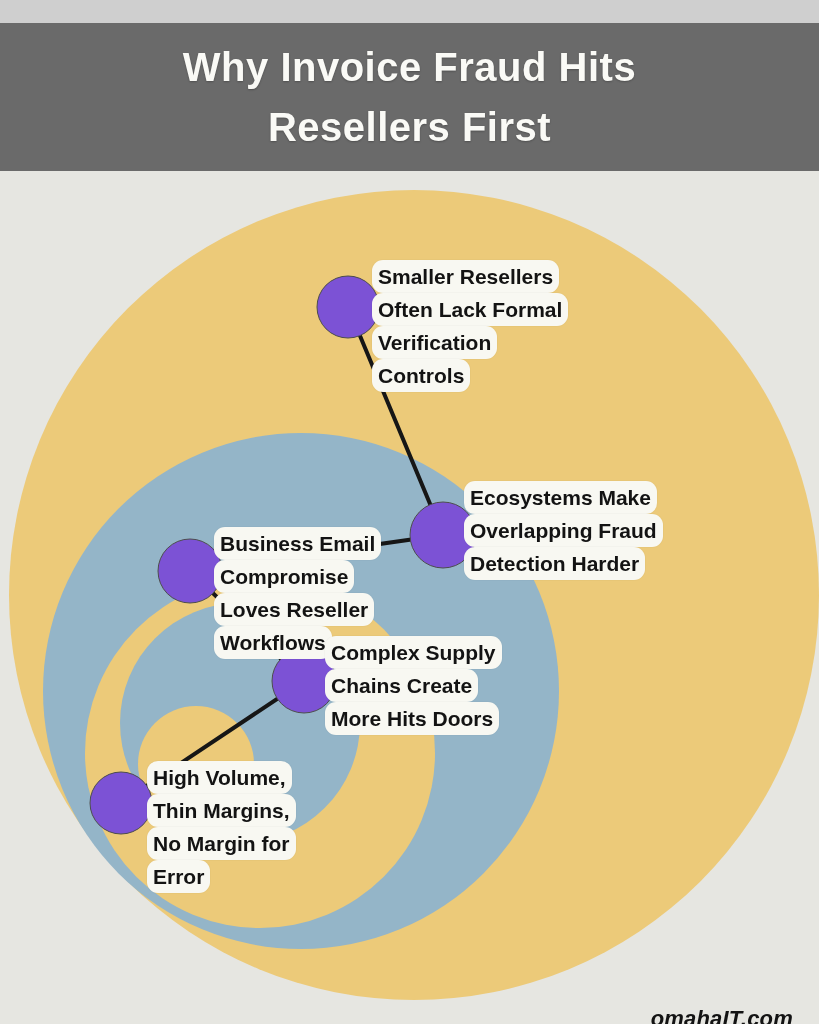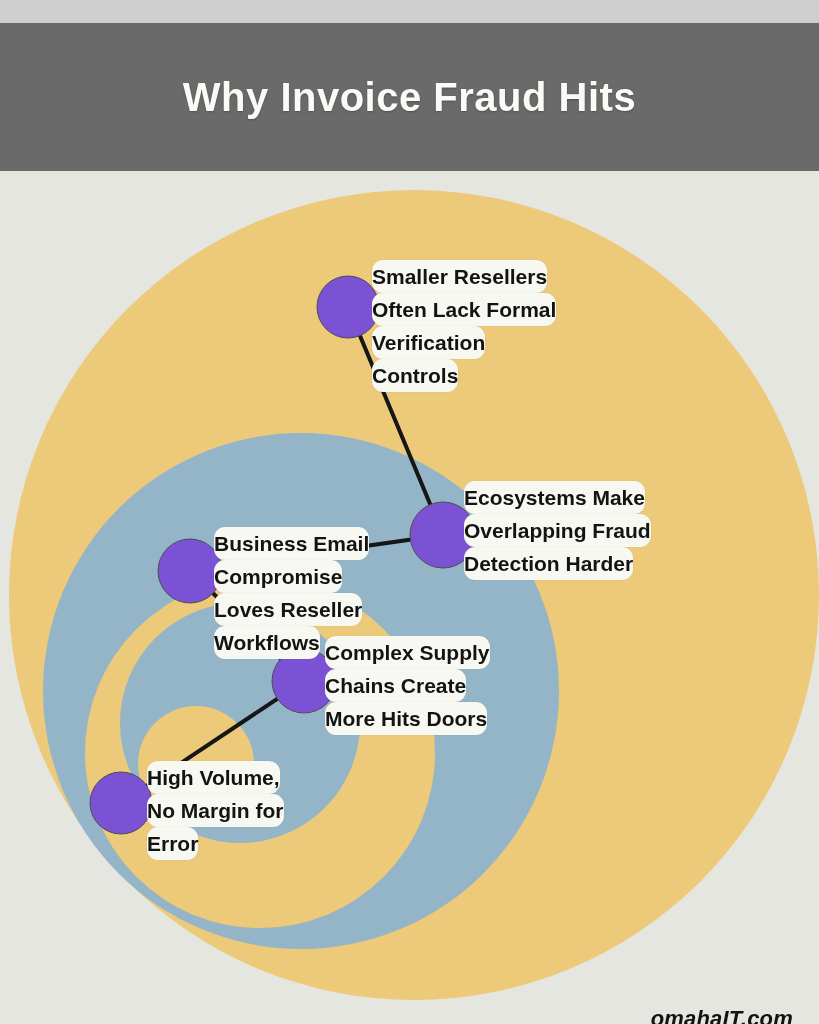--- a/index.html
+++ b/index.html
@@ -26,36 +26,37 @@
   }
   .art{position:absolute; left:0; top:0;}
   .c-yellow{fill:var(--circle-yellow);}
   .c-blue{fill:var(--circle-blue);}
   .dot{fill:var(--dot-purple); stroke:#4d4d4d; stroke-width:1;}
   .connector{fill:none; stroke:var(--connector); stroke-width:4; stroke-linecap:round; stroke-linejoin:round;}
   .bubble{position:absolute;}
   .bl{
     display:table; background:var(--bubble-bg); color:var(--ink);
     font-size:21px; line-height:29px; font-weight:bold;
-    padding:2px 0; border-radius:11px; white-space:nowrap;
+    padding:2px 6px; border-radius:11px; white-space:nowrap;
     box-shadow:0 0 0 1px rgba(0,0,0,0.02);
   }
   .footer{
     position:absolute; left:0; top:983px; width:793px; text-align:right;
     color:var(--ink); font-size:22px; font-weight:bold; letter-spacing:.2px;font-style:italic;
   }
 </style>
 </head>
 <body>
 
 <div class="canvas">
 
   <div class="header">
     <div class="title">
       <div>Why Invoice Fraud Hits</div>
+      <div>Resellers First</div>
     </div>
   </div>
 
   <svg class="art" width="819" height="1024" viewBox="0 0 819 1024">
     <circle class="c-yellow" cx="414" cy="572" r="405"></circle>
     <circle class="c-blue" cx="301" cy="668" r="258"></circle>
     <circle class="c-yellow" cx="260" cy="730" r="175"></circle>
     <circle class="c-blue" cx="240" cy="700" r="120"></circle>
     <circle class="c-yellow" cx="196" cy="741" r="58"></circle>
 
@@ -89,20 +90,21 @@
   </div>
 
   <div class="bubble" style="left:325px; top:613px">
     <span class="bl">Complex Supply</span>
     <span class="bl">Chains Create</span>
     <span class="bl">More Hits Doors</span>
   </div>
 
   <div class="bubble" style="left:147px; top:738px">
     <span class="bl">High Volume,</span>
+    <span class="bl">Thin Margins,</span>
     <span class="bl">No Margin for</span>
     <span class="bl">Error</span>
   </div>
 
   <div class="footer">
     <span>omahaIT.com</span>
   </div>
 
 </div>
 

